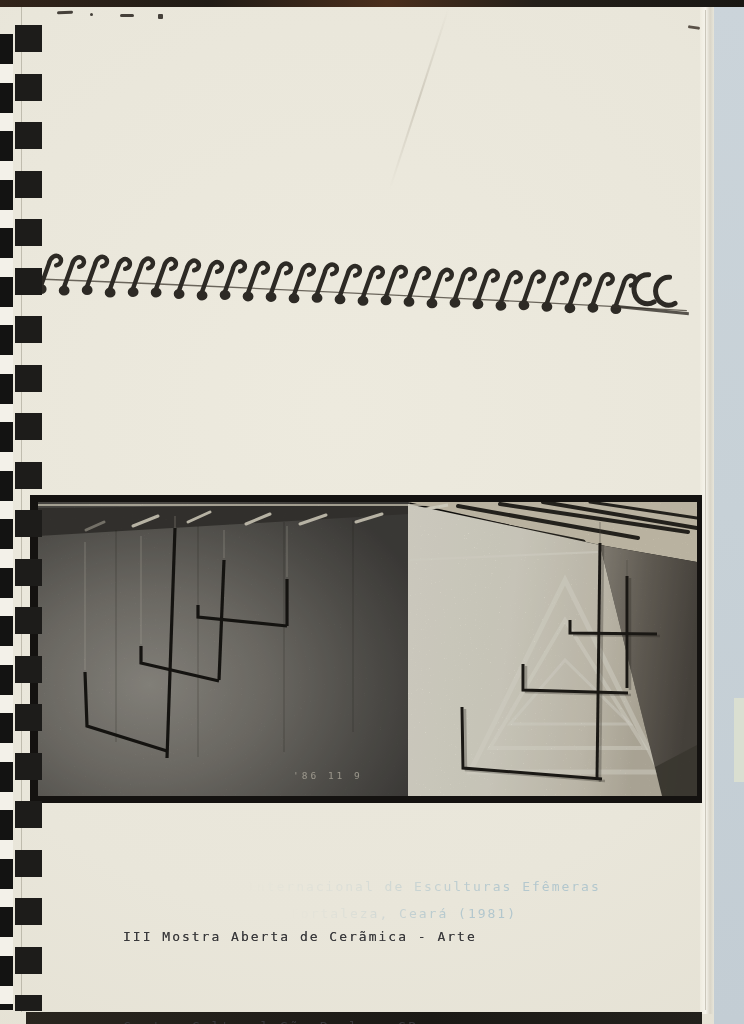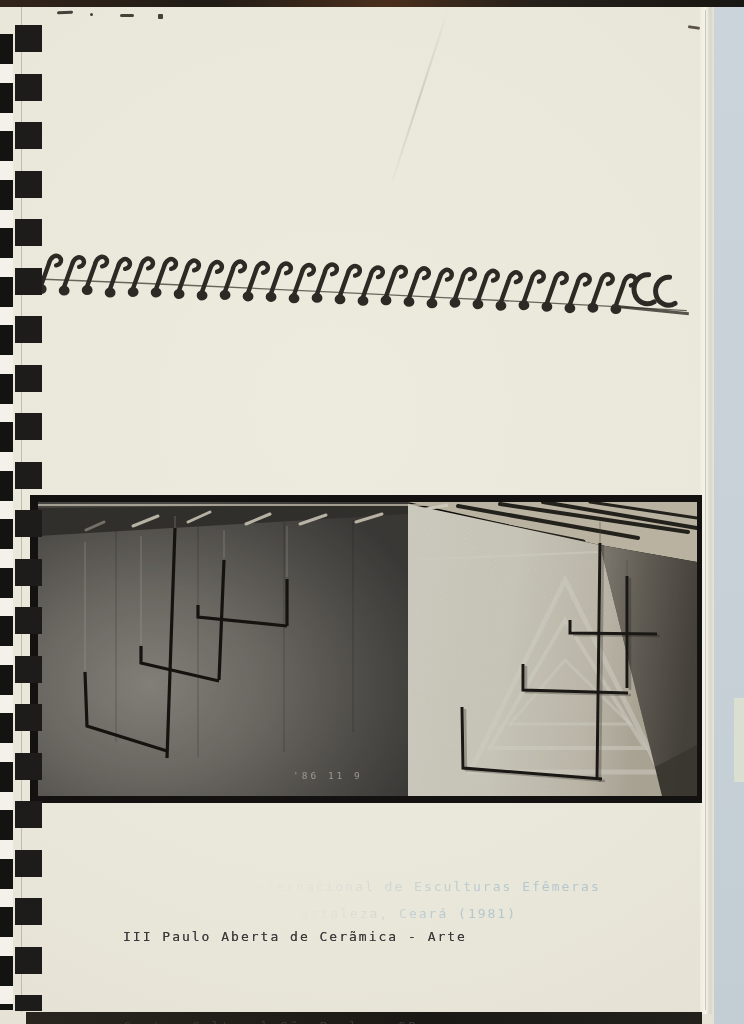--- a/index.html
+++ b/index.html
@@ -223,17 +223,17 @@
 
         <rect width="659" height="294" filter="url(#grain)" opacity="0.16"></rect>
       </svg>
     </div>
   </figure>
 
   <div class="ghost ghost1">Internacional de Esculturas Efêmeras</div>
   <div class="ghost ghost2">Fortaleza, Ceará (1981)</div>
 
   <div class="caption">
-    <div class="ln">III Paulo Aberta de Cerãmica - Arte</div>
+    <div class="ln">III Mostra Aberta de Cerãmica - Arte</div>
     <div class="ln">Centro Cultural São Paulo - SP</div>
   </div>
 
 </div>
 
 </body></html>

